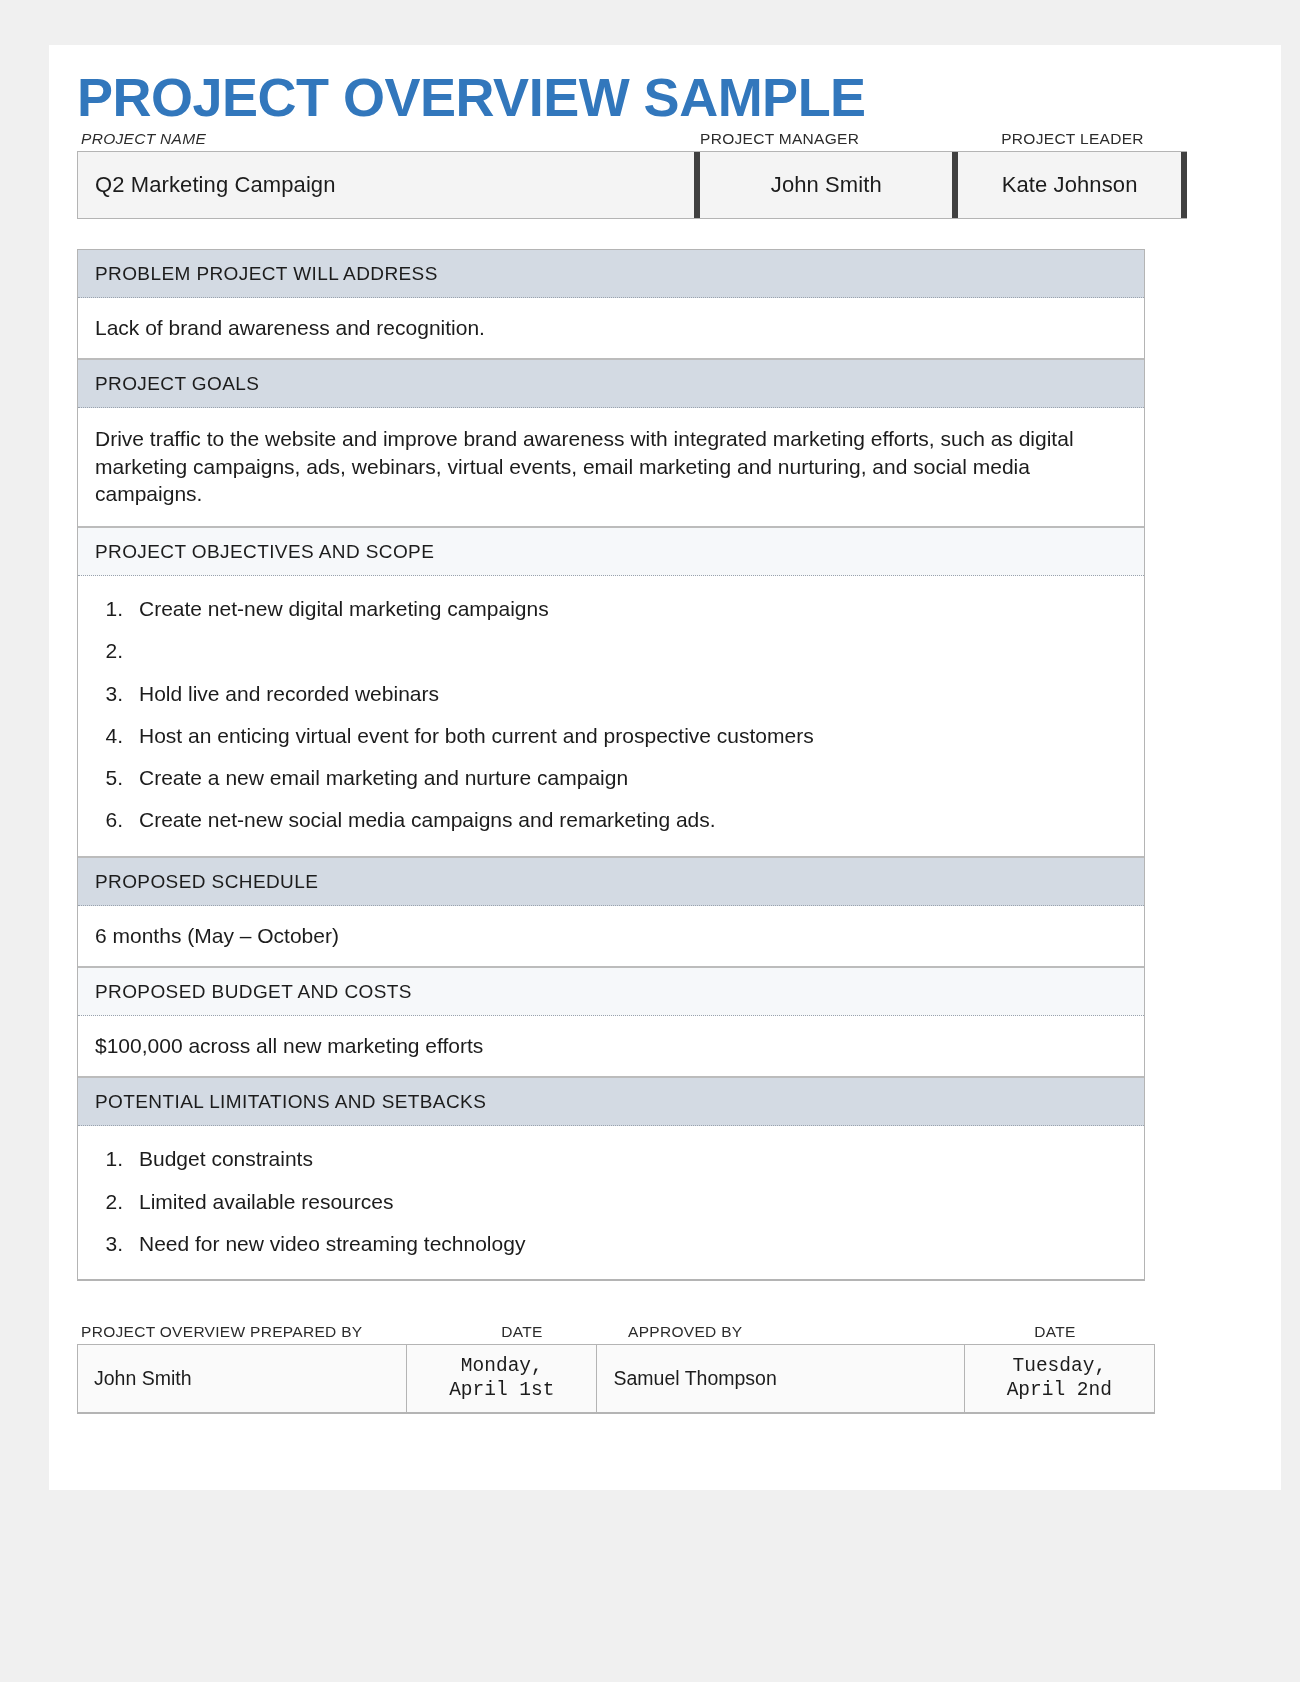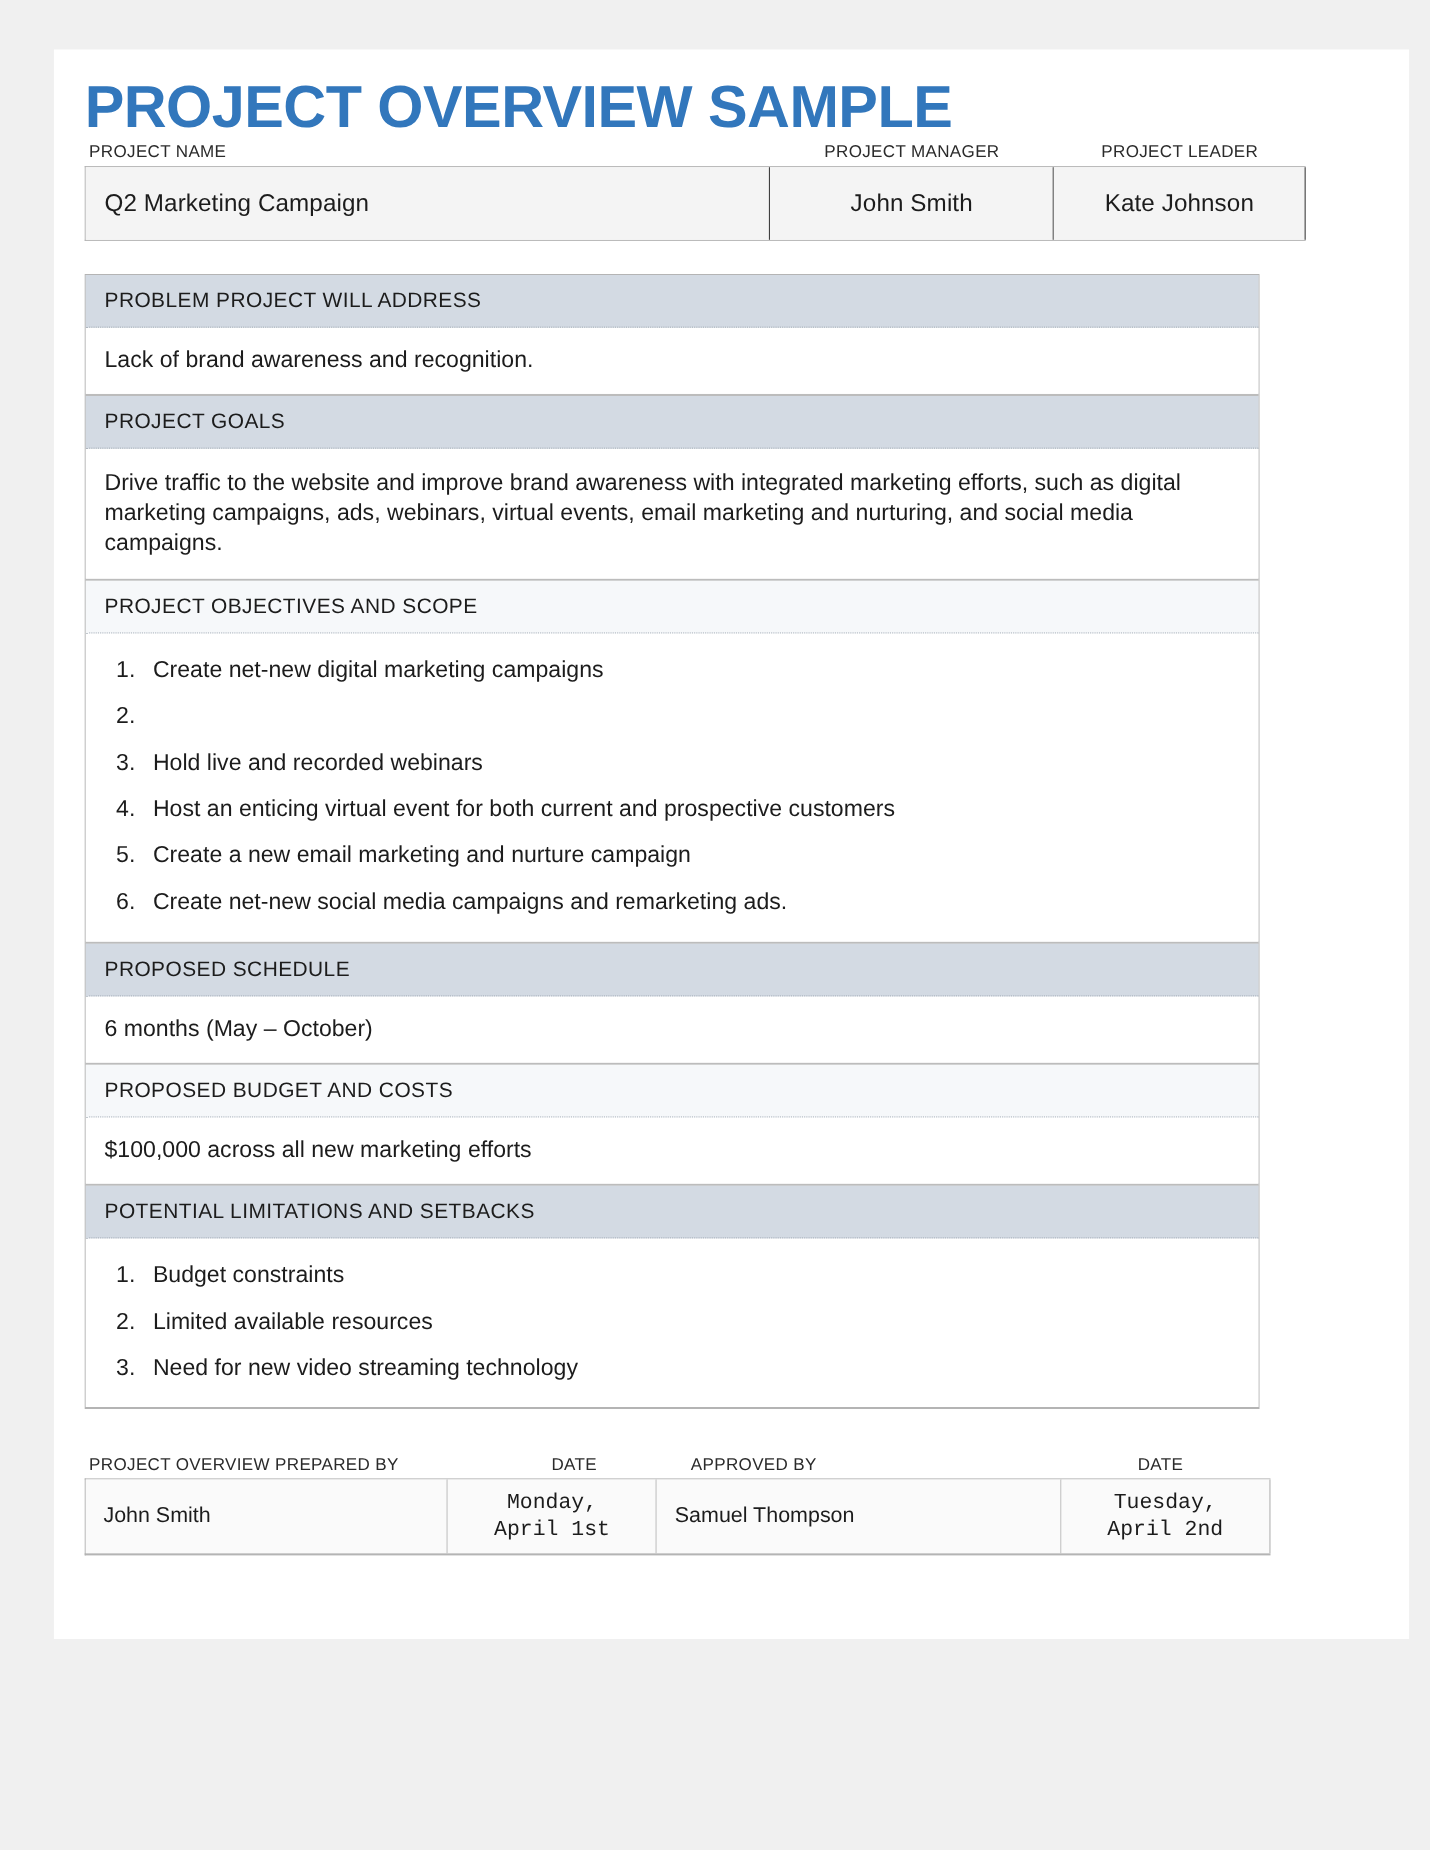--- a/index.html
+++ b/index.html
@@ -43,34 +43,34 @@
   
   .hdr-labels {
     display: flex;
     width: 1110px;
     font-size: 15.5px;
     color: #2b2b2b;
     letter-spacing: 0.3px;
     padding-bottom: 3px;
     align-items: flex-end;
   }
-  .hdr-lbl-name   { width: 623px; text-align: left; padding-left: 4px; }
-  .hdr-lbl-mgr    { width: 258px; text-align: center; }
+  .hdr-lbl-name   { width: 623px; text-align: left; padding-left: 4px; font-style: italic; }
+  .hdr-lbl-mgr    { width: 258px; }
   .hdr-lbl-leader { width: 229px; text-align: center; }
 
   .hdr-row {
     display: flex;
     width: 1110px;
     height: 68px;
     border: 1px solid #b4b4b4;
     border-right: none;
   }
   .hdr-cell {
     background: #f4f4f4;
-    border-right: 1px solid #404040;
+    border-right: 6px solid #404040;
     display: flex;
     align-items: center;
     font-size: 22px;
     color: #1c1c1c;
     letter-spacing: 0.1px;
   }
   .hdr-cell.name   { width: 623px; justify-content: flex-start; padding-left: 17px; }
   .hdr-cell.mgr    { width: 258px; justify-content: center; }
   .hdr-cell.leader { width: 229px; justify-content: center; }
 

